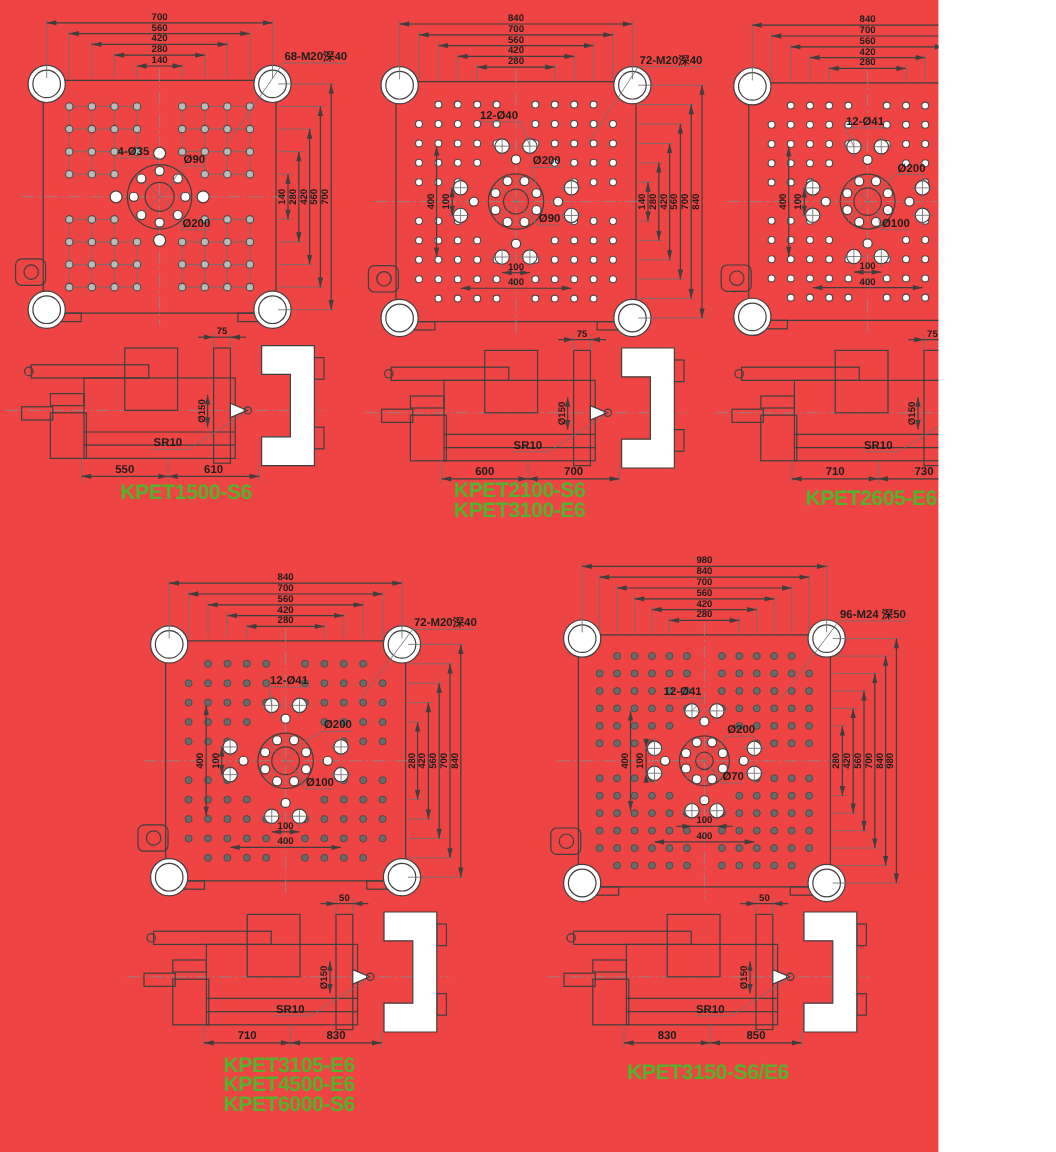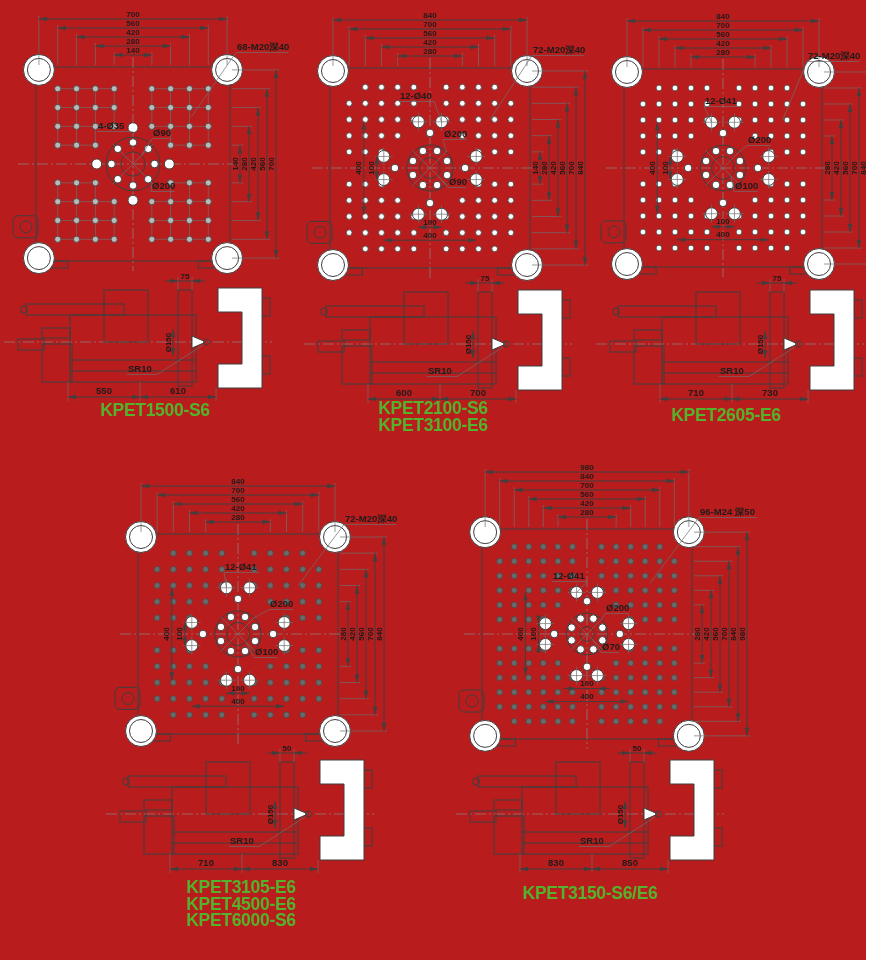--- a/index.html
+++ b/index.html
@@ -1,16 +1,16 @@
 <!DOCTYPE html>
 <html><head>
 <meta charset="utf-8">
 <style>
   html,body{margin:0;padding:0;background:#ffffff;}
-  .canvas{position:relative;width:866px;height:960px;background:#b91c1c;overflow:hidden;}
+  .canvas{position:relative;width:782px;height:960px;background:#ef4444;overflow:hidden;}
   svg{font-family:"Liberation Sans",sans-serif;}
   .ln{fill:none;stroke:#3f3f3f;stroke-width:1;}
   .lnw{fill:#ffffff;stroke:#3f3f3f;stroke-width:1;}
   .thin{fill:none;stroke:#6f6f6f;stroke-width:0.7;}
   .cl{fill:none;stroke:#8a8a8a;stroke-width:0.7;stroke-dasharray:11 3 2 3;}
   .ar{fill:#3f3f3f;stroke:none;}
   .dim{font-size:8px;font-weight:700;fill:#1c1c1c;}
   .dim2{font-size:9.5px;font-weight:700;fill:#1c1c1c;}
   .lbl{font-size:9.5px;font-weight:700;fill:#1c1c1c;}
   .title{font-size:17.5px;font-weight:700;letter-spacing:-0.3px;}

